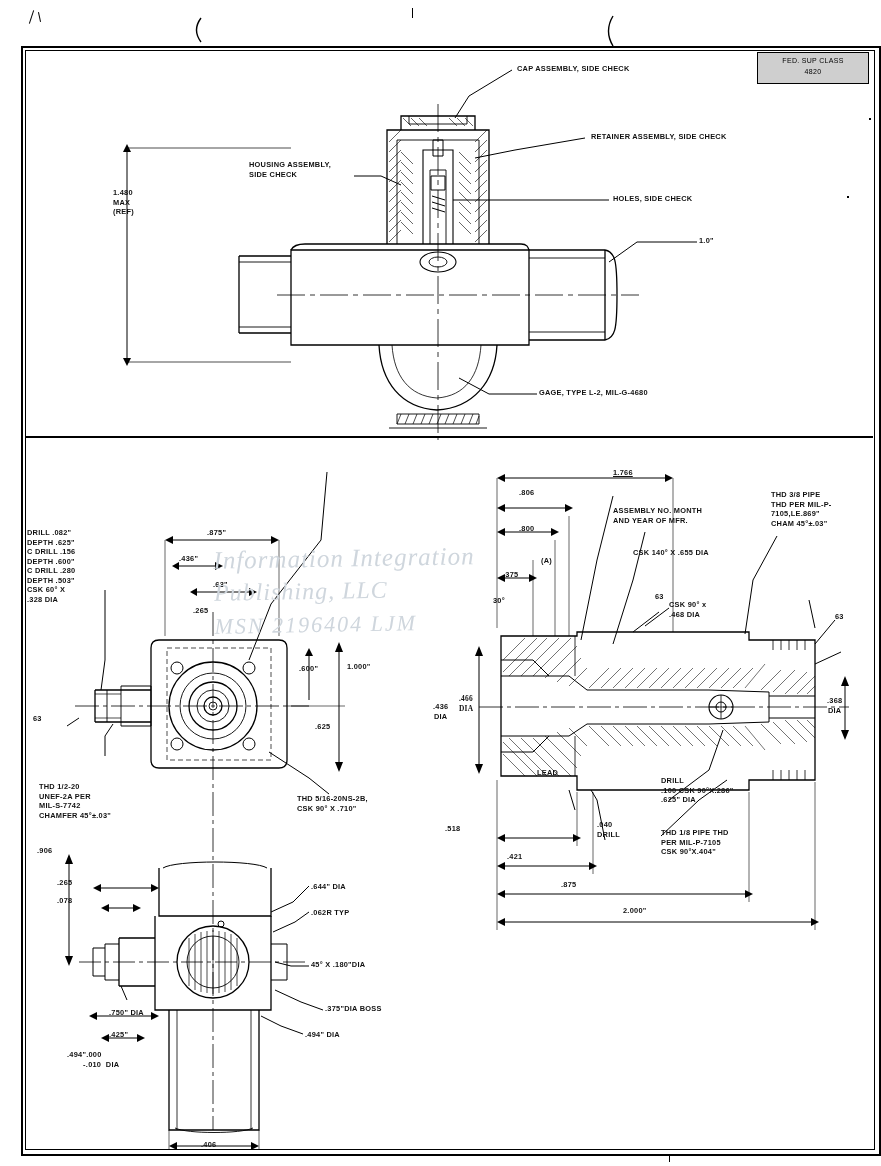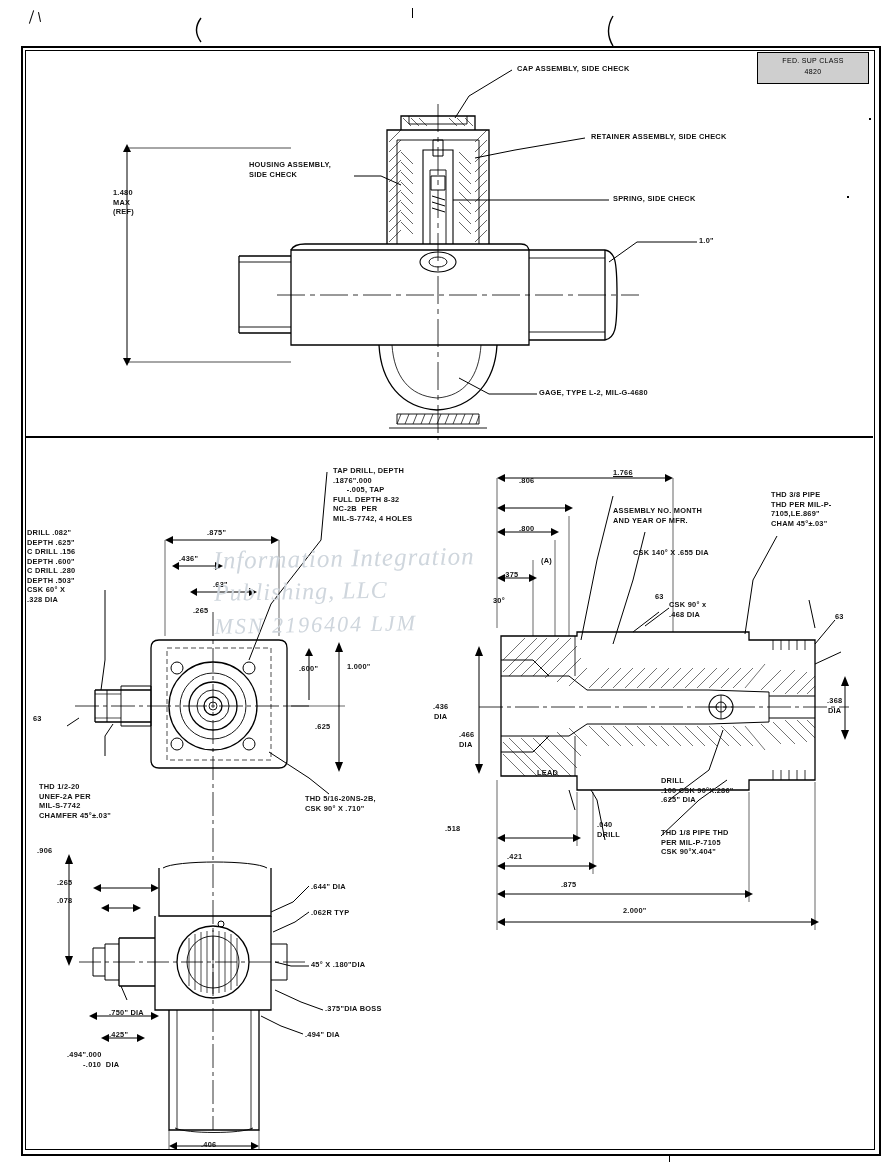--- a/index.html
+++ b/index.html
@@ -117,21 +117,21 @@
       <path d="M600,200 L520,200 L444,200" stroke-width="1"></path>
       <path d="M528,394 L480,394 L450,378" stroke-width="1"></path>
       <path d="M688,242 L628,242 L600,262" stroke-width="1"></path>
     </g>
   </svg>
 
   <div class="lbl" style="left:508px;top:64px;">CAP ASSEMBLY, SIDE CHECK</div>
   <div class="lbl" style="left:582px;top:132px;">RETAINER ASSEMBLY, SIDE CHECK</div>
   <div class="lbl" style="left:240px;top:160px;">HOUSING ASSEMBLY,
 SIDE CHECK</div>
-  <div class="lbl" style="left:604px;top:194px;">SPRING, SIDE CHECK</div>
+  <div class="lbl" style="left:604px;top:194px;">HOLES, SIDE CHECK</div>
   <div class="lbl" style="left:530px;top:388px;">GAGE, TYPE L-2, MIL-G-4680</div>
   <div class="lbl" style="left:690px;top:236px;">1.0"</div>
   <div class="lbl" style="left:104px;top:188px;text-align:left;">1.480
 MAX
 (REF)</div>
 
   <svg class="ov" aria-hidden="true">
     <g stroke="#000" fill="none" stroke-width="1.3">
 
       <path d="M150,640 L270,640 Q278,640 278,648 L278,760 Q278,768 270,768 L150,768 Q142,768 142,760 L142,648 Q142,640 150,640 Z"></path>
@@ -185,39 +185,33 @@
   </svg>
 
   <div class="lbl" style="left:18px;top:528px;">DRILL .082"
 DEPTH .625"
 C DRILL .156
 DEPTH .600"
 C DRILL .280
 DEPTH .503"
 CSK 60° X
 .328 DIA</div>
-  <div class="lbl" style="left:324px;top:466px;">TAP DRILL, DEPTH
-.1876".000
-      -.005, TAP
-FULL DEPTH 8-32
-NC-2B  PER
-MIL-S-7742, 4 HOLES</div>
   <div class="lbl" style="left:198px;top:528px;">.875"</div>
   <div class="lbl" style="left:170px;top:554px;">.436"</div>
   <div class="lbl" style="left:204px;top:580px;">.63"</div>
   <div class="lbl" style="left:184px;top:606px;">.265</div>
   <div class="lbl" style="left:290px;top:664px;">.600"</div>
   <div class="lbl" style="left:338px;top:662px;">1.000"</div>
   <div class="lbl" style="left:306px;top:722px;">.625</div>
   <div class="lbl" style="left:24px;top:714px;">63</div>
   <div class="lbl" style="left:30px;top:782px;">THD 1/2-20
 UNEF-2A PER
 MIL-S-7742
 CHAMFER 45°±.03"</div>
-  <div class="lbl" style="left:296px;top:794px;">THD 5/16-20NS-2B,
+  <div class="lbl" style="left:288px;top:794px;">THD 5/16-20NS-2B,
 CSK 90° X .710"</div>
 
   <svg class="ov" aria-hidden="true">
     <g stroke="#000" fill="none" stroke-width="1.3">
 
       <path d="M492,636 L492,776 L568,776 L568,790 L740,790 L740,780 L806,780 L806,640 L740,640 L740,632 L568,632 L568,636 Z"></path>
 
       <path d="M492,676 L560,676 L578,690 L700,690 M492,736 L560,736 L578,724 L700,724" stroke-width="1"></path>
       <path d="M700,690 L760,692 L760,722 L700,724" stroke-width="1"></path>
       <path d="M760,696 L806,696 M760,718 L806,718" stroke-width="1"></path>
@@ -297,37 +291,37 @@
       <path d="M832,652 L806,664" stroke-width="1"></path>
       <path d="M566,810 L560,790" stroke-width="1"></path>
       <path d="M596,840 L588,800 L582,790" stroke-width="1"></path>
       <path d="M660,800 L700,770 L714,730" stroke-width="1"></path>
       <path d="M652,836 L690,800 L718,780" stroke-width="1"></path>
       <path d="M800,600 L806,628" stroke-width="1"></path>
     </g>
   </svg>
 
   <div class="lbl" style="left:604px;top:468px;text-decoration:underline;">1.766</div>
-  <div class="lbl" style="left:510px;top:476px;">.806</div>
+  <div class="lbl" style="left:510px;top:488px;">.806</div>
   <div class="lbl" style="left:510px;top:524px;">.800</div>
   <div class="lbl" style="left:494px;top:570px;">.375</div>
   <div class="lbl" style="left:484px;top:596px;">30°</div>
   <div class="lbl" style="left:532px;top:556px;">(A)</div>
   <div class="lbl" style="left:604px;top:506px;">ASSEMBLY NO. MONTH
 AND YEAR OF MFR.</div>
   <div class="lbl" style="left:624px;top:548px;">CSK 140° X .655 DIA</div>
   <div class="lbl" style="left:660px;top:600px;">CSK 90° x
 .468 DIA</div>
   <div class="lbl" style="left:646px;top:592px;">63</div>
   <div class="lbl" style="left:826px;top:612px;">63</div>
   <div class="lbl" style="left:762px;top:490px;">THD 3/8 PIPE
 THD PER MIL-P-
 7105,LE.869"
 CHAM 45°±.03"</div>
-  <div class="lbl" style="left:450px;top:730px;text-align:left;">.466
+  <div class="lbl" style="left:450px;top:694px;text-align:left;font-family:Liberation Serif, serif;">.466
 DIA</div>
   <div class="lbl" style="left:424px;top:702px;text-align:center;">.436
 DIA</div>
   <div class="lbl" style="left:818px;top:696px;text-align:center;">.368
 DIA</div>
   <div class="lbl" style="left:528px;top:768px;">LEAD</div>
   <div class="lbl" style="left:652px;top:776px;">DRILL
 .100 CSK 90°X.286"
 .625" DIA</div>
   <div class="lbl" style="left:588px;top:820px;">.040

